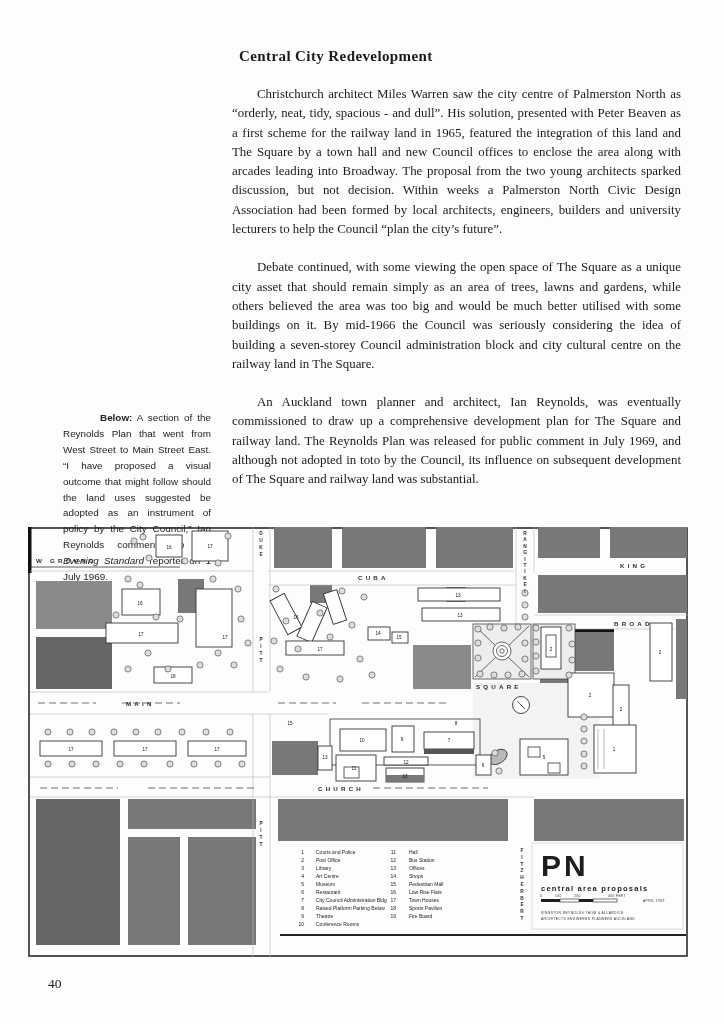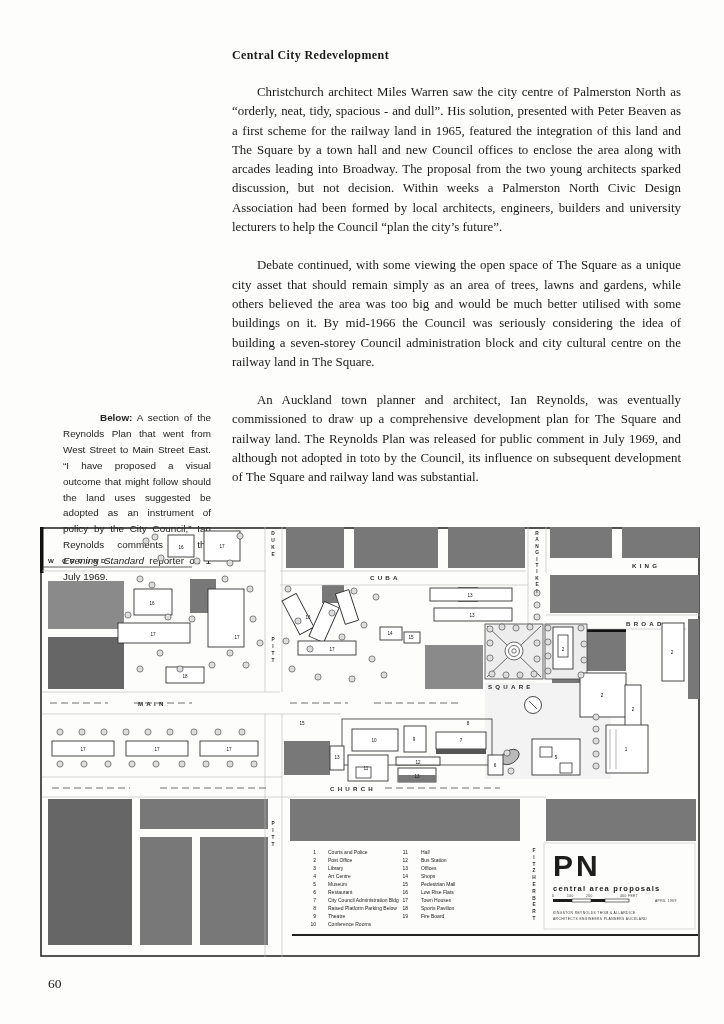--- a/index.html
+++ b/index.html
@@ -1,28 +1,28 @@
 <!DOCTYPE html>
 <html><head>
 <meta charset="utf-8">
 <style>
   html,body{margin:0;padding:0;background:#e9e9e6;}
   .page{position:relative;width:724px;height:1024px;background:#fdfdfb;overflow:hidden;
         font-family:"Liberation Serif", serif;color:#1b1b1b;}
   .bodycol{position:absolute;left:232px;top:48px;width:449px;}
-  h1.title{font-size:12px;font-weight:bold;letter-spacing:.4px;margin:0 0 20px 0;}
+  h1.title{font-size:15px;font-weight:bold;letter-spacing:.4px;margin:0 0 20px 7px;}
   .bodycol p{font-size:12.9px;line-height:19.3px;text-align:justify;text-indent:25px;
              margin:0 0 19px 0;}
   .caption{position:absolute;left:45px;top:392px;width:184px;
            font-family:"Liberation Sans", sans-serif;font-size:9.9px;line-height:15.9px;
            text-align:justify;color:#222;}
   .caption p{margin:18px;text-indent:37px;}
   .caption .b{font-weight:bold;}
   .caption em{font-style:italic;}
-  .mapwrap{position:absolute;left:40px;top:527px;width:660px;height:435px;}
+  .mapwrap{position:absolute;left:28px;top:527px;width:660px;height:435px;}
   svg{display:block;}
   .blk{fill:#787878;}
   .blk2{fill:#8a8a8a;}
   .blk3{fill:#666;}
   .blk4{fill:#9a9a9a;}
   .bw{fill:#fff;stroke:#333;stroke-width:.9;}
   .bwin{fill:none;stroke:#333;stroke-width:.8;}
   .street-label{font-family:"Liberation Sans", sans-serif;font-weight:bold;font-size:6.2px;
                 letter-spacing:3.2px;fill:#2e2e2e;}
   .vstreet{font-family:"Liberation Sans", sans-serif;font-weight:bold;font-size:4.8px;
@@ -371,15 +371,15 @@
           <text class="pn-tiny" x="546" y="370">200</text>
           <text class="pn-tiny" x="580" y="370">400 FEET</text>
           <text class="pn-tiny" x="615" y="375">APRIL 1969</text>
         </g>
         <text class="pn-tiny" x="513" y="387">KINGSTON  REYNOLDS  THOM  &amp;  ALLARDICE</text>
         <text class="pn-tiny" x="513" y="392.5">ARCHITECTS  ENGINEERS  PLANNERS  AUCKLAND</text>
       </g>
     </svg>
   </div>
 
-  <div class="footer-num">60</div>
+  <div class="footer-num">40</div>
   <div class="footer-title">Expanding City 1945-1976</div>
 </div>
 
 </body></html>

